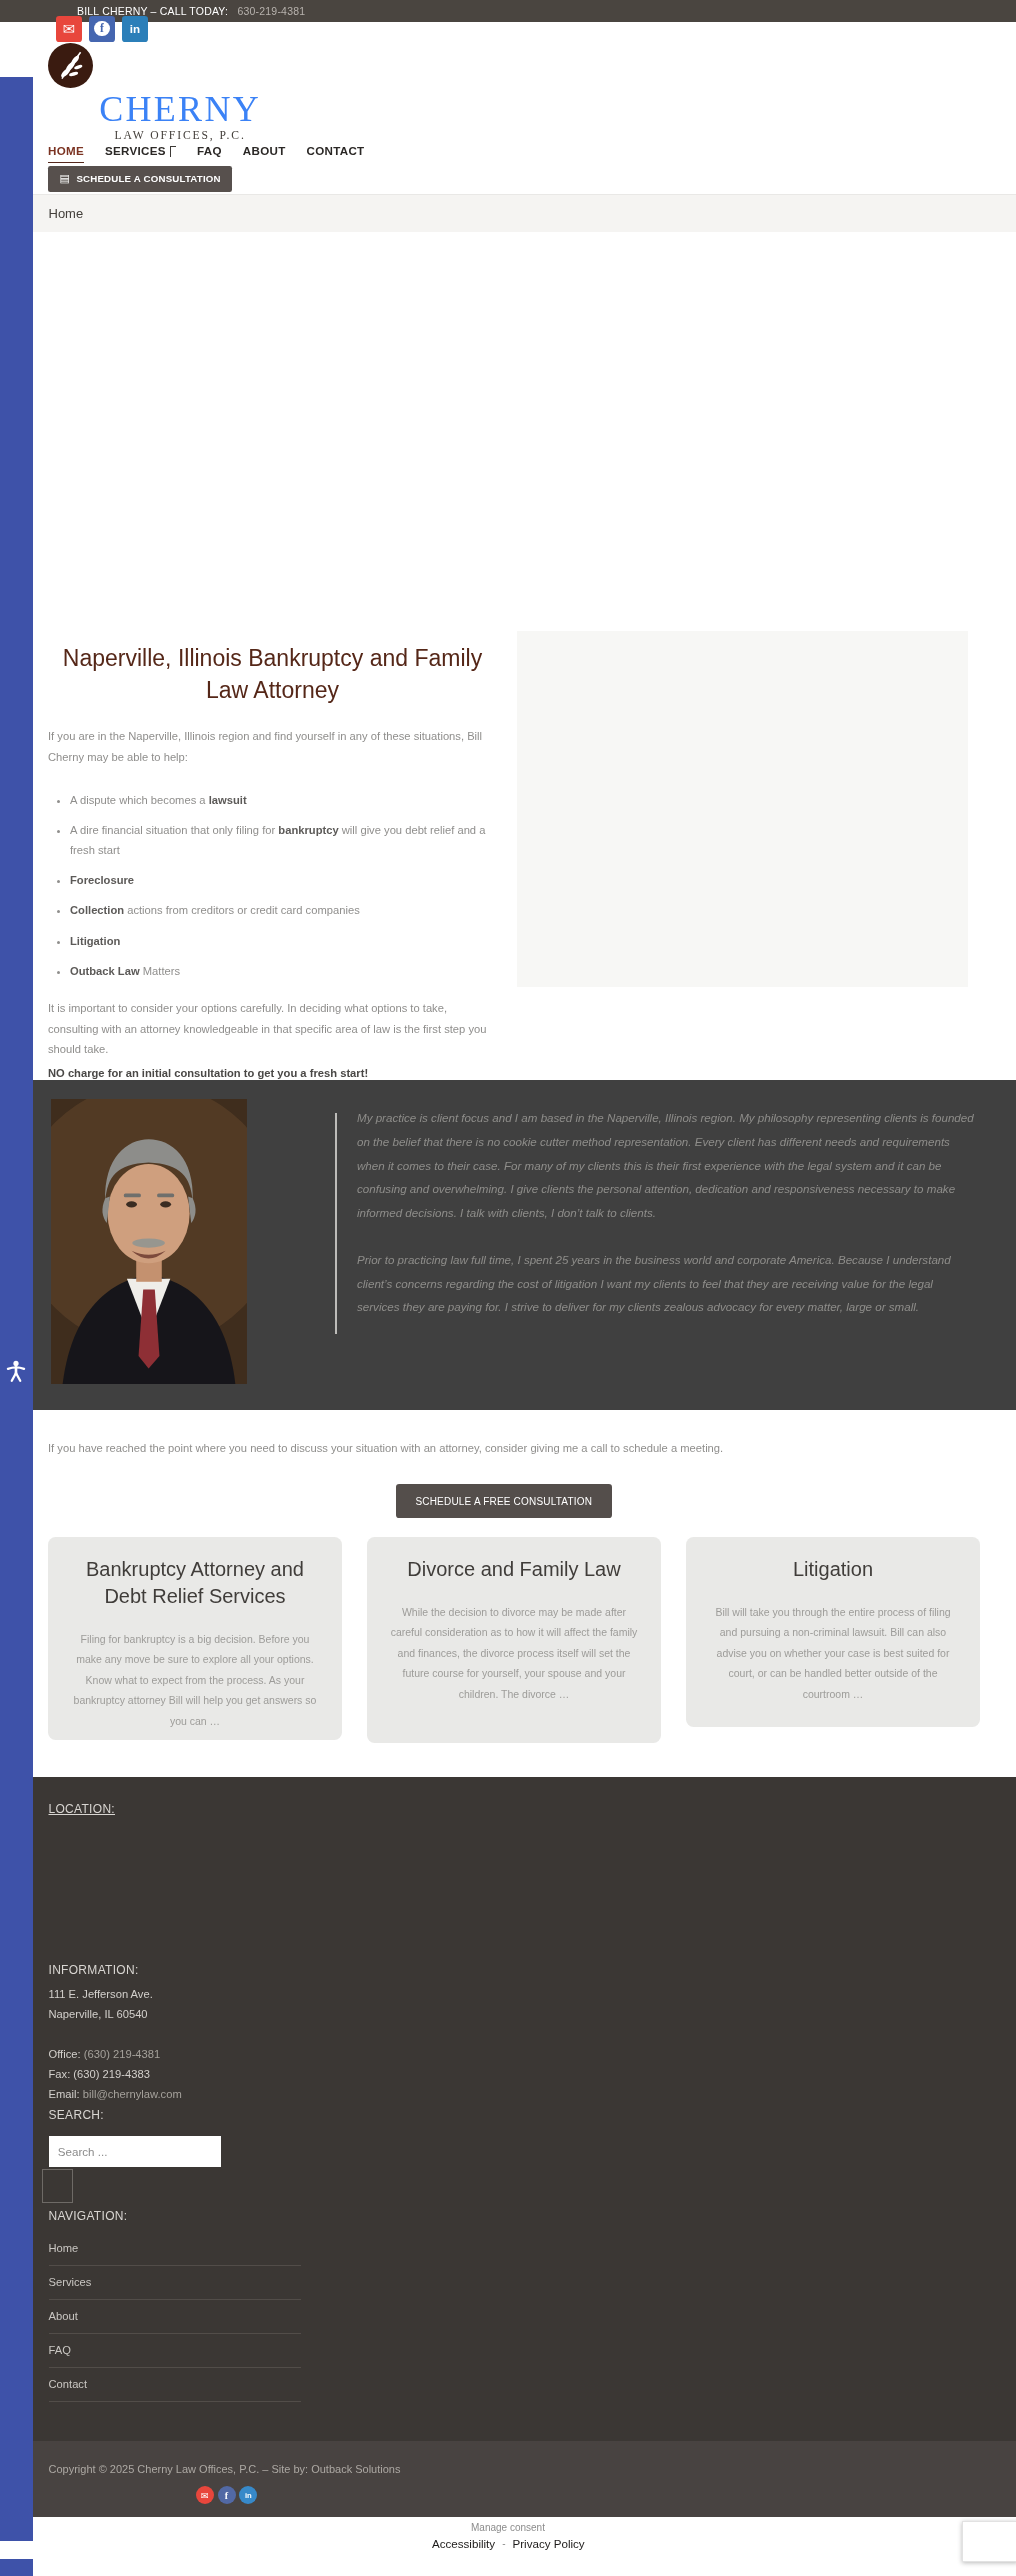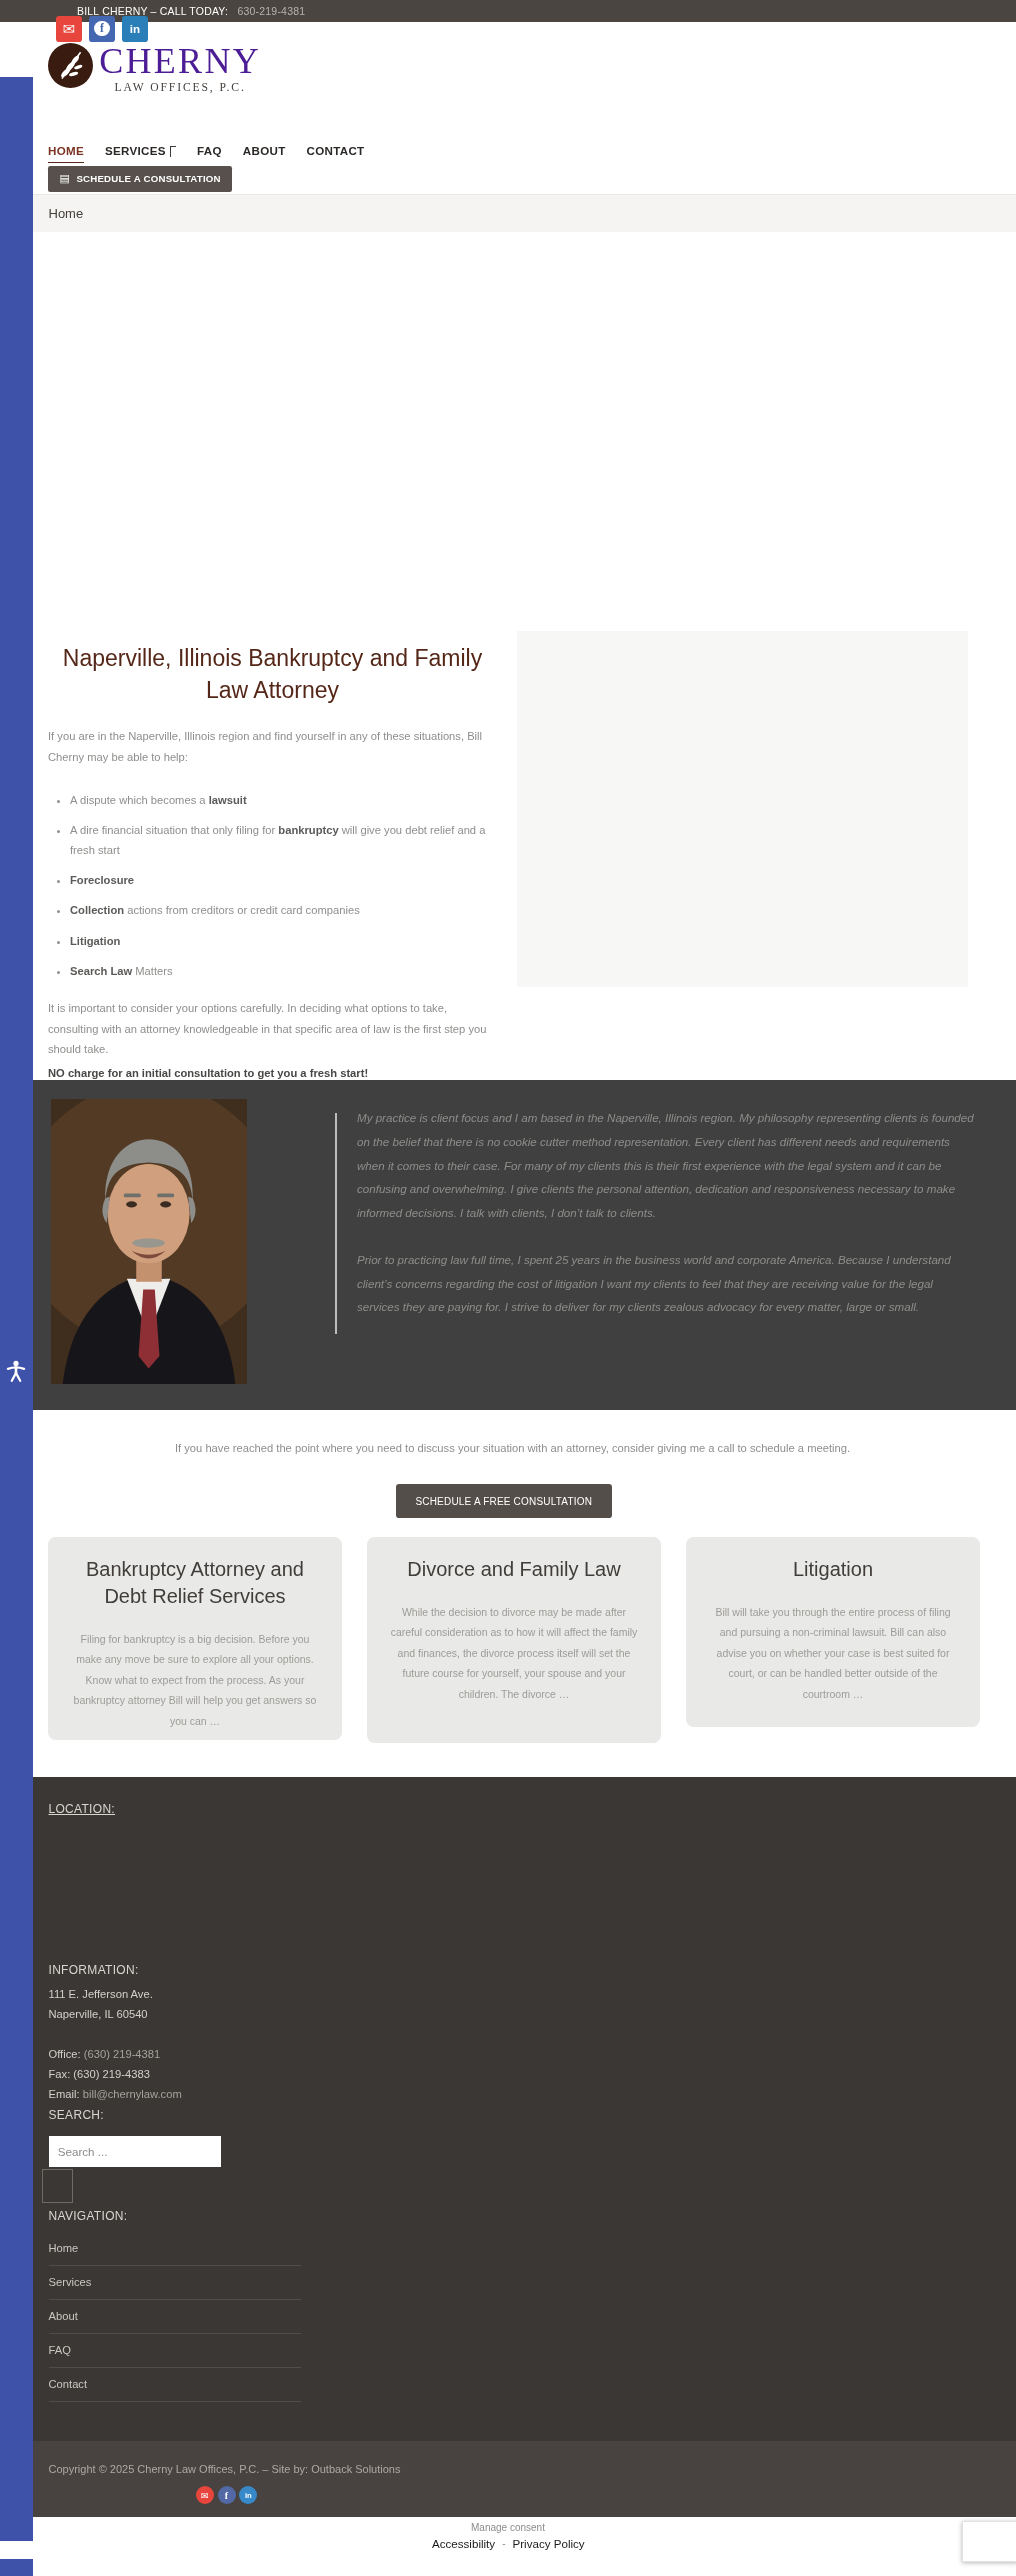--- a/index.html
+++ b/index.html
@@ -17,21 +17,21 @@
   .sq{width:26px;height:26px;border-radius:3.1px;display:flex;align-items:center;justify-content:center;color:#fff;}
   .sq.email{background:#e8463c;font-size:14.7px;}
   .sq.fb{background:#4566b0;}
   .fb-circle{width:15.5px;height:15.5px;border-radius:50%;background:#fff;color:#4566b0;
              font-weight:bold;font-size:11.6px;display:flex;align-items:center;justify-content:center;font-family:"Liberation Serif",serif;}
   .sq.li{background:#2b7fb9;}
   .li-chip{background:transparent;color:#fff;font-weight:bold;font-size:11.6px;}
 
   
   .logo{left:48px;top:43px;display:flex;align-items:flex-start;gap:6.2px;}
-  .logo-text .name{font-family:"Liberation Serif",serif;font-size:36px;color:#4c1d95;letter-spacing:2.3px;line-height:1;}
+  .logo-text .name{font-family:"Liberation Serif",serif;font-size:36px;color:#3b82f6;letter-spacing:2.3px;line-height:1;margin-top:48px;}
   .logo-text .tagline{font-family:"Liberation Serif",serif;font-size:11.6px;color:#45403c;letter-spacing:1.9px;text-align:center;margin-top:1.5px;}
 
   
   .mainnav{left:48px;top:144px;display:flex;gap:21px;font-size:11.6px;font-weight:bold;letter-spacing:0.3px;}
   .mainnav .item{color:#2b2826;padding-bottom:5.4px;cursor:pointer;}
   .mainnav .item.active{color:#7b3322;border-bottom:1.5px solid #55281c;}
   .caret{display:inline-block;width:5.4px;height:10px;border-left:1.2px solid #3c3936;border-top:1.2px solid #3c3936;
          margin-left:3.9px;vertical-align:-1.5px;}
 
   .sched-btn{left:48px;top:166px;height:25.6px;background:#57504d;border-radius:2.3px;color:#fff;
@@ -54,21 +54,21 @@
   .intro-right{left:517px;top:631px;width:451px;height:356px;background:#f7f7f5;}
 
   
   .quote{left:33px;top:1080px;width:984px;height:330px;background:#404040;}
   .portrait{position:absolute;left:18px;top:19.4px;width:196px;height:285px;}
   .qdivider{position:absolute;left:302px;top:33px;width:2.3px;height:221px;background:#bdbcb9;}
   .qtext{position:absolute;left:324px;top:26px;width:619px;font-style:italic;color:#8e8d8a;
          font-size:11.6px;line-height:2.05;}
   .qtext p{margin:0 0 23px 0;}
 
-  .meeting{left:48px;top:1442px;width:929px;color:#8f8e8c;font-size:11.2px;text-align:center;}
+  .meeting{left:48px;top:1442px;width:929px;color:#8f8e8c;font-size:11.2px;}
   .free-btn{left:396px;top:1484px;background:#544e4b;border-radius:3.1px;color:#fff;font-size:10px;
             letter-spacing:0.2px;padding:11.6px 19.4px;cursor:pointer;}
 
   
   .card{background:#e9e9e7;border-radius:7.7px;padding:19.4px 20px;box-sizing:border-box;overflow:visible;}
   .card .title{font-size:20px;color:#403d3a;text-align:center;line-height:1.35;font-weight:400;}
   .card .body{margin-top:18.6px;font-size:10.5px;color:#9d9c99;text-align:center;line-height:1.95;}
   .card1{left:48px;top:1537px;width:294px;height:203px;}
   .card2{left:367px;top:1537px;width:294px;height:206px;}
   .card3{left:686px;top:1537px;width:294px;height:190px;}
@@ -166,21 +166,21 @@
 
   <div class="abs intro-left">
     <h1>Naperville, Illinois Bankruptcy and Family Law Attorney</h1>
     <div class="lead">If you are in the Naperville, Illinois region and find yourself in any of these situations, Bill Cherny may be able to help:</div>
     <ul>
       <li><span>A dispute which becomes a </span><b>lawsuit</b><span></span></li>
       <li><span>A dire financial situation that only filing for </span><b>bankruptcy</b><span> will give you debt relief and a fresh start</span></li>
       <li><span></span><b>Foreclosure</b><span></span></li>
       <li><span></span><b>Collection</b><span> actions from creditors or credit card companies</span></li>
       <li><span></span><b>Litigation</b><span></span></li>
-      <li><span></span><b>Search Law</b><span> Matters</span></li>
+      <li><span></span><b>Outback Law</b><span> Matters</span></li>
     </ul>
     <div class="outro">It is important to consider your options carefully. In deciding what options to take, consulting with an attorney knowledgeable in that specific area of law is the first step you should take.</div>
     <div class="nocharge">NO charge for an initial consultation to get you a fresh start!</div>
   </div>
 
   <div class="abs intro-right"></div>
 
   <div class="abs quote">
     <div class="portrait">
       <svg width="196" height="285" viewBox="0 0 253 368">

